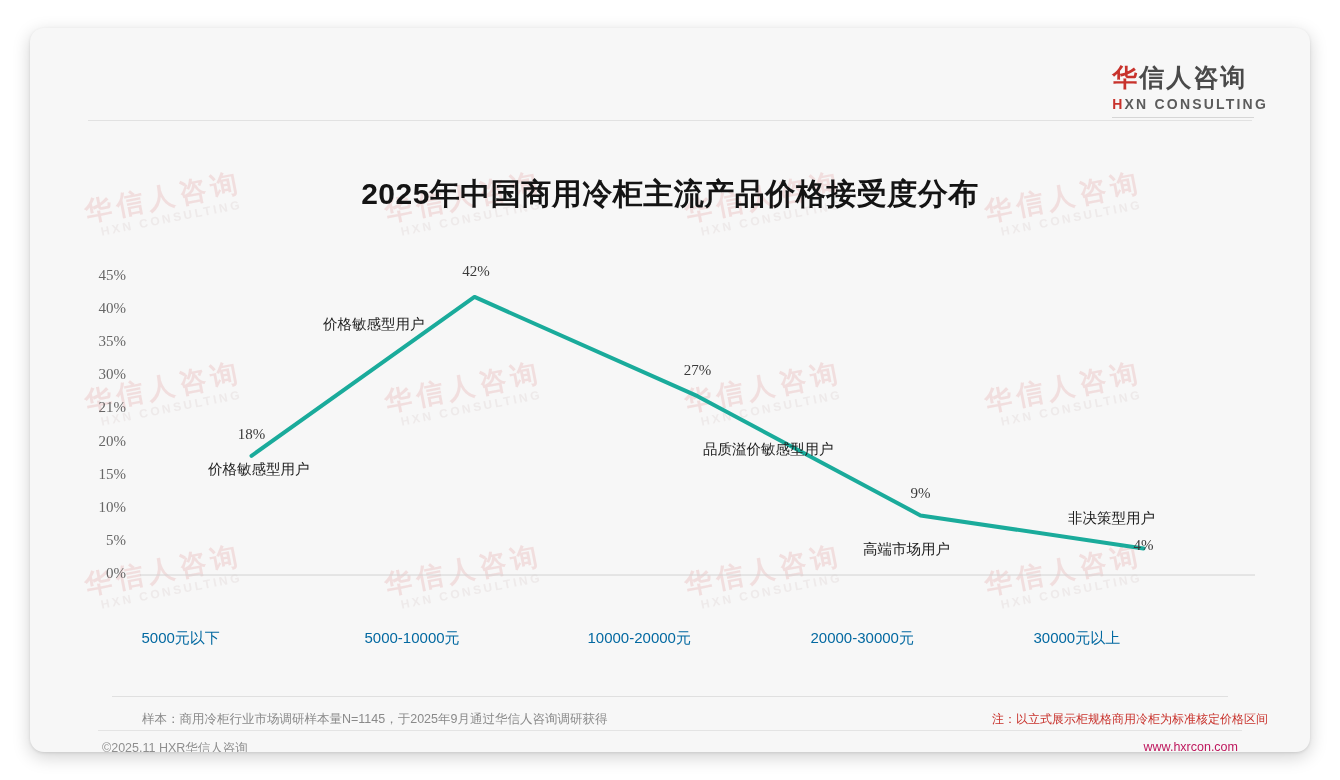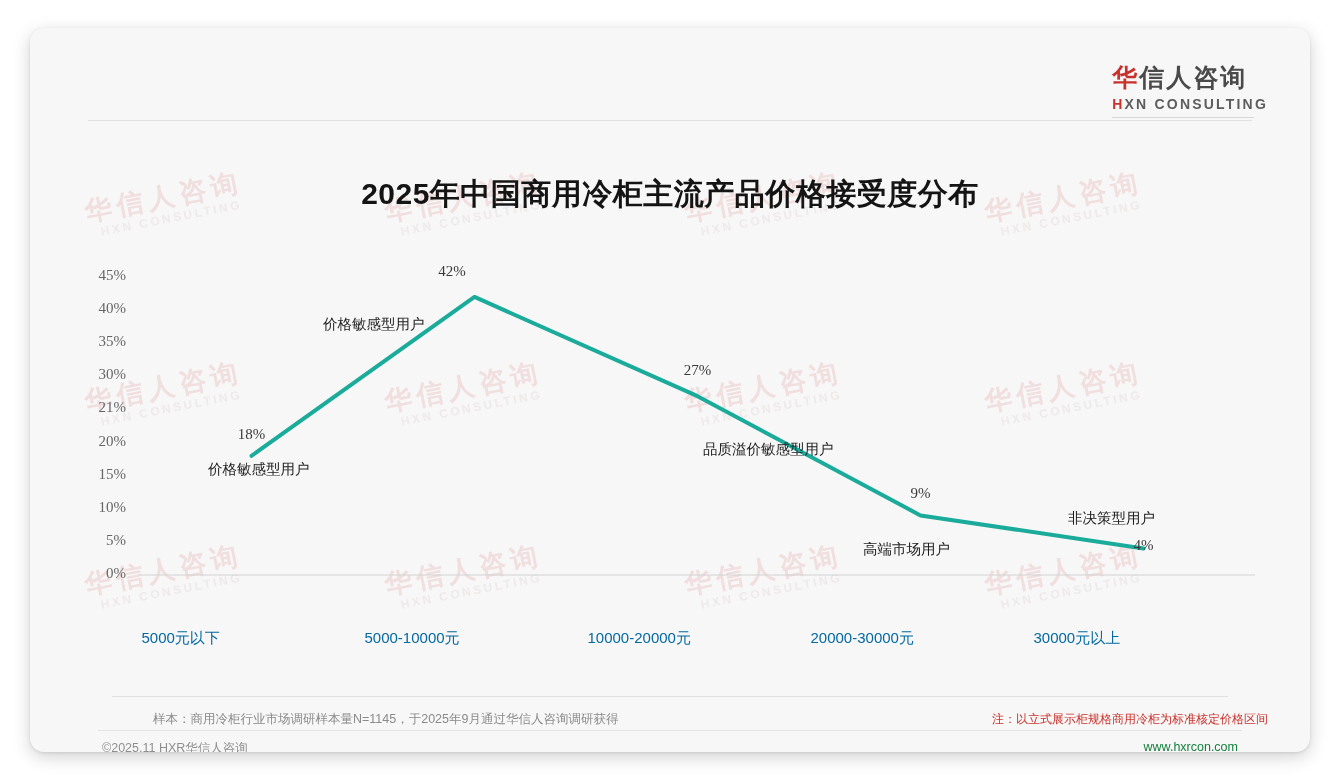--- a/index.html
+++ b/index.html
@@ -93,40 +93,40 @@
     font-size: 14.5px; color: #1d1d1d;
   }
 
   
   .footer-rule {
     position: absolute; left: 82px; right: 82px; top: 668px;
     height: 1px; background: #e0e0e0; z-index: 3;
   }
   .note-sample {
     position: absolute; left: 112px; top: 683px; z-index: 3;
-    font-size: 12.5px; color: #8a8a8a; margin-left: 11px;
+    font-size: 12.5px; color: #8a8a8a;
   }
   .note-red {
     position: absolute; right: 42px; top: 683px; z-index: 3;
     font-size: 12px; color: #c8322c;
   }
   .bottom-bar {
     position: absolute; left: 0; right: 0; top: 702px; height: 22px; z-index: 3;
   }
   .bottom-rule {
     position: absolute; left: 68px; right: 68px; top: 0;
     height: 1px; background: #e4e4e4;
   }
   .copyright {
     position: absolute; left: 72px; top: 10px;
     font-size: 12.5px; color: #8f8f8f;
   }
   .weburl {
     position: absolute; right: 72px; top: 10px;
-    font-size: 12.5px; color: #15803d;
+    font-size: 12.5px; color: #be185d;
   }
 </style>
 </head>
 <body>
 
 <div id="slide">
 
   <div class="wm-layer">
     <div class="wm" style="left:55px;  top:155px;">
       <span class="cn">华信人咨询</span>
@@ -214,21 +214,21 @@
     <div class="ytick" id="yt8" style="left: 42px; top: 272.111px;">40%</div>
     <div class="ytick" id="yt9" style="left: 42px; top: 239px;">45%</div>
 
     <div class="xtick" id="xt0" style="left: 111.5px; width: 220px; top: 569px;">5000元以下</div>
     <div class="xtick" id="xt1" style="left: 334.5px; width: 220px; top: 569px;">5000-10000元</div>
     <div class="xtick" id="xt2" style="left: 557.5px; width: 220px; top: 569px;">10000-20000元</div>
     <div class="xtick" id="xt3" style="left: 780.5px; width: 220px; top: 569px;">20000-30000元</div>
     <div class="xtick" id="xt4" style="left: 1003.5px; width: 220px; top: 569px;">30000元以上</div>
 
     <div class="dlabel" id="dl0" style="left: 171.5px; width: 100px; top: 397.8px;">18%</div>
-    <div class="dlabel" id="dl1" style="left: 372px; width: 100px; top: 234.867px;">42%</div>
+    <div class="dlabel" id="dl1" style="left: 396px; width: 100px; top: 234.867px;">42%</div>
     <div class="dlabel" id="dl2" style="left: 617.5px; width: 100px; top: 334.2px;">27%</div>
     <div class="dlabel" id="dl3" style="left: 840.5px; width: 100px; top: 457.4px;">9%</div>
     <div class="dlabel" id="dl4" style="left: 1063.5px; width: 100px; top: 508.511px;">4%</div>
 
     <div class="annot" style="left:178px; top:432px;">价格敏感型用户</div>
     <div class="annot" style="left:293px; top:287px;">价格敏感型用户</div>
     <div class="annot" style="left:673px; top:412px;">品质溢价敏感型用户</div>
     <div class="annot" style="left:833px; top:512px;">高端市场用户</div>
     <div class="annot" style="left:1038px; top:481px;">非决策型用户</div>
   </div>

